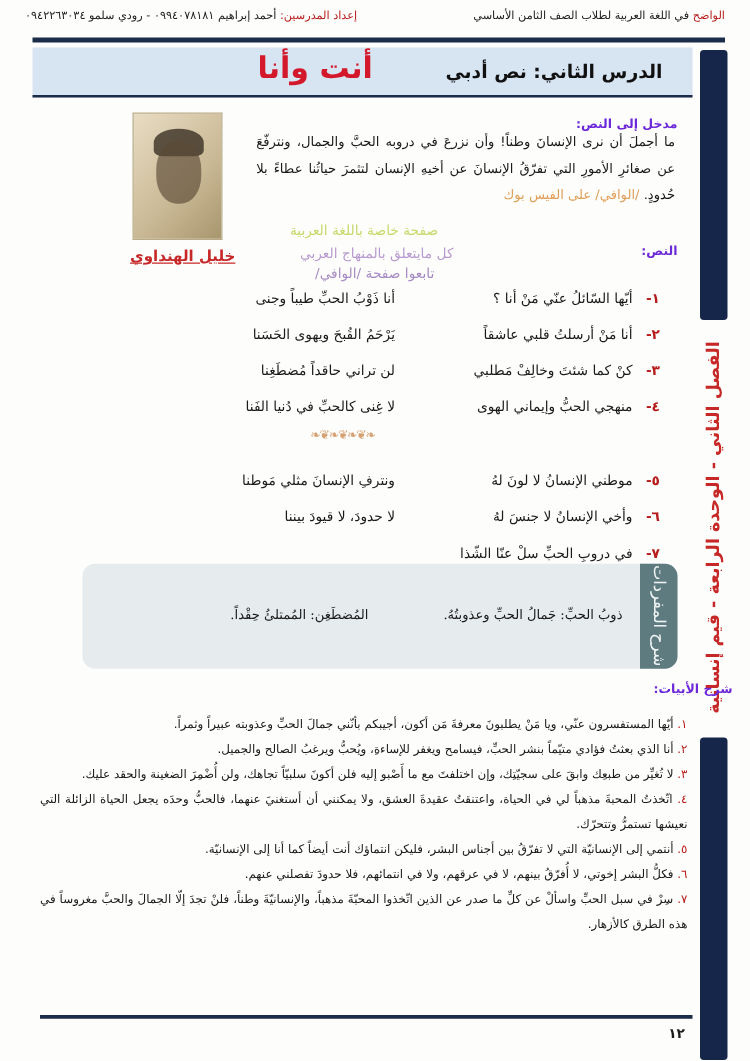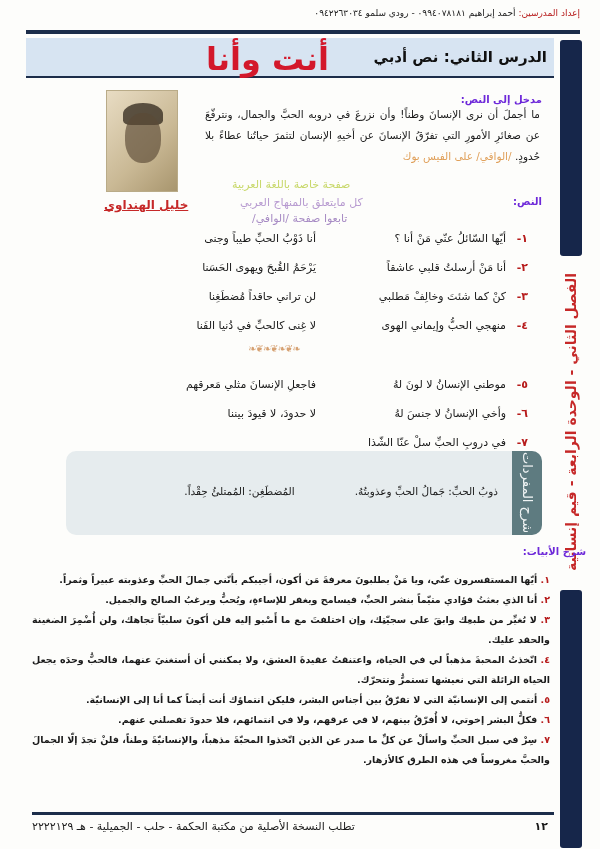--- a/index.html
+++ b/index.html
@@ -3,53 +3,57 @@
 <meta charset="utf-8">
 <style>
   * { box-sizing: border-box; margin: 0; padding: 0; }
   body { width: 600px; height: 849px; background: #fdfdfb; font-family: "DejaVu Sans", sans-serif; overflow: hidden; position: relative; color: #1a1a1a; }
   .topline { position: absolute; top: 8px; left: 20px; right: 20px; height: 14px; font-size: 9px; display: flex; justify-content: space-between; direction: rtl; }
   .topline .left { color: #222; }
   .topline .right { color: #222; }
   .red { color: #b71c1c; }
   .rule-top { position: absolute; top: 30px; left: 26px; right: 20px; height: 4px; background: #1c2d4a; }
   .header-band { position: absolute; top: 38px; left: 26px; right: 46px; height: 40px; background: #d7e4f2; border-bottom: 2px solid #1c2d4a; display: flex; align-items: center; direction: rtl; }
-  .header-band .lesson { font-family: "DejaVu Sans", sans-serif; font-weight: bold; font-size: 15px; padding-right: 7px; color: #111; }
-  .header-band .title { position: absolute; left: 180px; top: 2px; font-size: 32px; font-weight: bold; color: #d3182b; font-family: "DejaVu Sans", sans-serif; }
+  .header-band .lesson { font-family: "DejaVu Sans", sans-serif; font-weight: bold; font-size: 15px; padding-right: 24px; color: #111; }
+  .header-band .title { position: absolute; left: 180px; top: 2px; font-size: 24px; font-weight: bold; color: #d3182b; font-family: "DejaVu Sans", sans-serif; }
   .side-bar { position: absolute; top: 40px; right: 18px; width: 22px; height: 216px; background: #16264a; border-radius: 3px; }
   .side-bar-bottom { position: absolute; top: 590px; right: 18px; width: 22px; height: 258px; background: #16264a; border-radius: 3px; }
   .vertical-unit { position: absolute; top: 255px; right: 14px; width: 30px; height: 335px; writing-mode: vertical-rl; transform: rotate(180deg); font-size: 14px; font-weight: bold; color: #c62828; text-align: center; display:flex; align-items:center; justify-content:center; }
   .photo { position: absolute; top: 90px; left: 106px; width: 72px; height: 102px; background: linear-gradient(135deg,#e8dcc3,#c9b894 60%,#a8966e); border: 1px solid #b9ab88; }
   .photo .face { position: absolute; left: 18px; top: 22px; width: 36px; height: 50px; border-radius: 45%; background: #5b4a36; opacity: .65; }
   .photo .hair { position: absolute; left: 16px; top: 12px; width: 40px; height: 22px; border-radius: 50% 50% 20% 20%; background: #2f261b; opacity: .75; }
   .poet-name { position: absolute; top: 198px; left: 104px; font-size: 12px; font-weight: bold; color: #c62828; direction: rtl; text-decoration: underline; }
   .section-h { position: absolute; font-size: 10px; font-weight: bold; color: #6d28d9; direction: rtl; }
   .intro { position: absolute; top: 104px; left: 205px; width: 335px; font-size: 10.5px; line-height: 21px; direction: rtl; text-align: justify; }
   .intro .src { color: #e0a05a; }
   .wm { position: absolute; direction: rtl; font-size: 11px; }
   .verses { position: absolute; top: 224px; left: 118px; width: 410px; direction: rtl; }
   .verse { display: flex; height: 29px; align-items: center; font-size: 11px; }
   .verse .num { color: #b71c1c; width: 22px; font-weight: bold; }
   .verse .s1 { width: 190px; }
   .verse .s2 { flex: 1; }
   .ornament { position: absolute; top: 343px; left: 228px; width: 92px; height: 10px; color: #d6a172; font-size: 10px; letter-spacing: -1px; text-align: center; }
   .vocab { position: absolute; top: 451px; left: 66px; width: 476px; height: 84px; background: #e6ecee; border-radius: 10px; direction: rtl; }
   .vocab .tab { position: absolute; right: 0; top: 0; width: 30px; height: 84px; background: #5e7b80; border-radius: 0 10px 10px 0; color: #f0f4f4; writing-mode: vertical-rl; font-size: 13px; display:flex; align-items:center; justify-content:center; }
   .vocab .items { position: absolute; right: 44px; top: 34px; display: flex; gap: 60px; font-size: 10.5px; font-family: "DejaVu Serif", serif; }
-  .explain { position: absolute; top: 570px; left: 32px; width: 518px; direction: rtl; font-size: 9.5px; line-height: 20px; font-weight: bold; }
+  .explain { position: absolute; top: 570px; left: 32px; width: 518px; direction: rtl; font-size: 9.5px; line-height: 20px; }
   .explain .item { text-align: justify; }
   .explain .num { color: #b71c1c; }
   .rule-bottom { position: absolute; top: 812px; left: 32px; right: 46px; height: 3px; background: #1c2d4a; }
   .footer { position: absolute; top: 820px; left: 32px; right: 46px; display: flex; justify-content: space-between; direction: rtl; font-size: 11px; color: #1a1a1a; }
   .footer .page { font-weight: bold; padding-right: 6px; }
 </style>
 </head>
 <body>
 
 <div class="topline">
+  <div class="right">
+    <span class="red">الواضح</span>
+    <span>في اللغة العربية لطلاب الصف الثامن الأساسي</span>
+  </div>
   <div class="left">
     <span class="red">إعداد المدرسين:</span>
     <span>أحمد إبراهيم ٠٩٩٤٠٧٨١٨١ - رودي سلمو ٠٩٤٢٢٦٣٠٣٤</span>
   </div>
 </div>
 <div class="rule-top"></div>
 
 <div class="header-band">
   <span class="lesson">الدرس الثاني: نص أدبي</span>
   <span class="title">أنت وأنا</span>
@@ -94,21 +98,21 @@
     </div>
   <div class="verse">
       <span class="num">٤-</span>
       <span class="s1">منهجي الحبُّ وإيماني الهوى</span>
       <span class="s2">لا غِنى كالحبِّ في دُنيا الفَنا</span>
     </div>
   <div style="height:30px;"></div>
   <div class="verse">
       <span class="num">٥-</span>
       <span class="s1">موطني الإنسانُ لا لونَ لهُ</span>
-      <span class="s2">فاجعلِ الإنسانَ مثلي مَعرقهم</span>
+      <span class="s2">ونترفِ الإنسانَ مثلي مَوطنا</span>
     </div>
   <div class="verse">
       <span class="num">٦-</span>
       <span class="s1">وأخي الإنسانُ لا جنسَ لهُ</span>
       <span class="s2">لا حدودَ، لا قيودَ بيننا</span>
     </div>
   <div class="verse">
       <span class="num">٧-</span>
       <span class="s1">في دروبِ الحبِّ سلْ عنّا الشّذا</span>
     </div>
@@ -131,14 +135,13 @@
   <div class="item"><span class="num">٣.</span> <span>لا تُغيِّر من طبعِك وابقَ على سجيّتِك، وإن اختلفتَ مع ما أَصْبو إليه فلن أكونَ سلبيّاً تجاهك، ولن أُضْمِرَ الضغينة والحقد عليك.</span></div>
   <div class="item"><span class="num">٤.</span> <span>اتّخذتُ المحبةَ مذهباً لي في الحياة، واعتنقتُ عقيدةَ العشق، ولا يمكنني أن أستغنيَ عنهما، فالحبُّ وحدَه يجعل الحياة الزائلة التي نعيشها تستمرُّ وتتحرّك.</span></div>
   <div class="item"><span class="num">٥.</span> <span>أنتمي إلى الإنسانيّة التي لا تفرّقُ بين أجناس البشر، فليكن انتماؤك أنت أيضاً كما أنا إلى الإنسانيّة.</span></div>
   <div class="item"><span class="num">٦.</span> <span>فكلُّ البشر إخوتي، لا أُفرّقُ بينهم، لا في عرقهم، ولا في انتمائهم، فلا حدودَ تفصلني عنهم.</span></div>
   <div class="item"><span class="num">٧.</span> <span>سِرْ في سبل الحبِّ واسألْ عن كلِّ ما صدر عن الذين اتّخذوا المحبّةَ مذهباً، والإنسانيّةَ وطناً، فلنْ تجدَ إلّا الجمالَ والحبَّ مغروساً في هذه الطرق كالأزهار.</span></div>
 </div>
 
 <div class="rule-bottom"></div>
 <div class="footer">
   <span class="page">١٢</span>
-  <span>تطلب النسخة الأصلية من مكتبة الحكمة - حلب - الجميلية - هـ ٢٢٢٢١٢٩</span>
 </div>
 
 </body></html>

